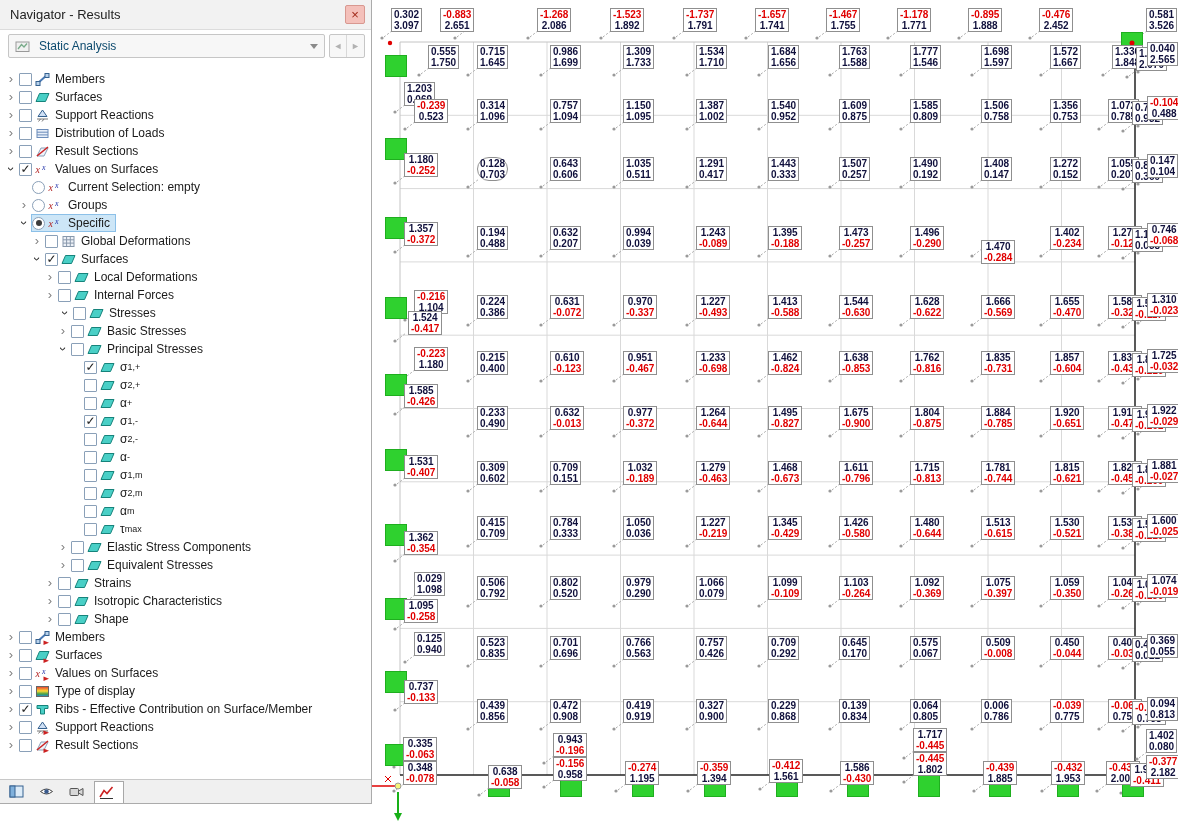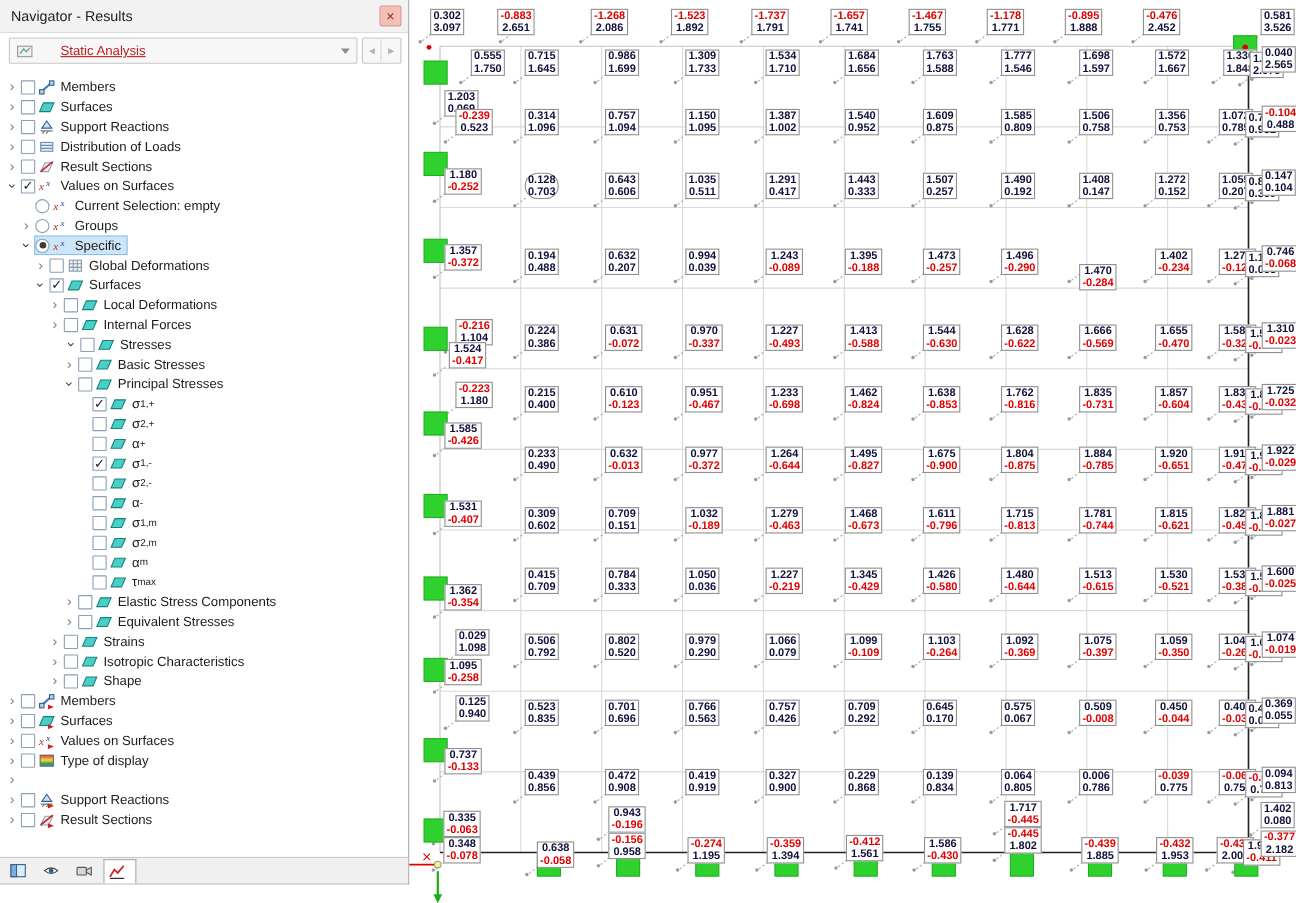--- a/index.html
+++ b/index.html
@@ -11,21 +11,21 @@
          border-right:1px solid #ababab;border-bottom:1px solid #ababab;z-index:20;
          display:flex;flex-direction:column;}
   .titlebar{height:30px;background:#f2f2f2;border-bottom:1px solid #dcdcdc;display:flex;
             align-items:center;padding:0 6px 0 10px;}
   .titlebar .ttl{flex:1;font-size:13px;color:#222;}
   .closebtn{width:20px;height:19px;background:#f4c0ba;border:1px solid #d89890;color:#a02818;
             font-size:13px;line-height:17px;text-align:center;cursor:pointer;border-radius:2px;}
   .combo-row{display:flex;align-items:center;gap:4px;padding:4px 6px 4px 8px;}
   .combo{flex:1;height:24px;background:#f7f7f7;border:1px solid #c6c6c6;display:flex;
          align-items:center;padding:0 6px;border-radius:2px;}
-  .combo-text{flex:1;font-size:12px;color:#b91c1c;margin-left:20px;text-decoration:underline;}
+  .combo-text{flex:1;font-size:12px;color:#0c4a6e;margin-left:4px;}
   .combo-arrow{width:0;height:0;border-left:4px solid transparent;border-right:4px solid transparent;
                border-top:5px solid #8a8a8a;}
   .nav-arrows{display:flex;border:1px solid #c6c6c6;height:24px;background:#f7f7f7;border-radius:2px;}
   .navarrow{width:17px;text-align:center;font-size:9px;color:#b2b2b2;line-height:22px;}
   .navarrow:first-child{border-right:1px solid #d8d8d8;}
 
   .tree{flex:1;overflow:hidden;padding-top:8px;font-size:12px;color:#1a1a1a;}
   .trow{display:flex;align-items:center;height:18px;white-space:nowrap;cursor:default;}
   .trow .hl{display:flex;align-items:center;height:18px;padding-right:6px;}
   .trow.sel .hl{background:#cde6f7;box-shadow:inset 0 0 0 1px #8cc0e8;}
@@ -484,21 +484,21 @@
       <polygon points="356,786 364,782 364,790" fill="#e00000"></polygon>
       <path d="M385 776 L391 782 M391 776 L385 782" stroke="#e00000"></path>
       <line x1="398" y1="792" x2="398" y2="814" stroke="#18b018" stroke-width="2"></line>
       <polygon points="394,813 402,813 398,821" fill="#18b018"></polygon>
       <circle cx="398" cy="786" r="3" fill="#f4f47a" stroke="#999"></circle>
     </svg>
 <div class="vlabel" style="left: 391px; top: 8px;">
       <span class="pos">0.302</span>
       <span class="pos">3.097</span>
     </div>
-    <div class="vlabel" style="left: 452px; top: 8px;">
+    <div class="vlabel" style="left: 440px; top: 8px;">
       <span class="neg">-0.883</span>
       <span class="pos">2.651</span>
     </div>
     <div class="vlabel" style="left: 537px; top: 8px;">
       <span class="neg">-1.268</span>
       <span class="pos">2.086</span>
     </div>
     <div class="vlabel" style="left: 610px; top: 8px;">
       <span class="neg">-1.523</span>
       <span class="pos">1.892</span>
@@ -1711,20 +1711,29 @@
                 </linearGradient>
               </defs>
               <rect x="1.5" y="2.5" width="12" height="10" fill="url(#tdg)" stroke="#666"></rect>
             </svg>
           </span>
           <span class="tlabel">Type of display</span>
         </span>
       </div>
       <div class="trow" style="padding-left: 4px;">
         <span class="exp">›</span>
+        <span class="hl">
+          <span class="ctrl cbx"></span>
+          <span class="ticon">
+            <svg viewBox="0 0 15 15">
+              <path d="M2 3.5 H13 V6.5 H9.5 V12 H5.5 V6.5 H2 Z" fill="#49cfc6" stroke="#16837b"></path>
+            </svg>
+          </span>
+          <span class="tlabel">Ribs - Effective Contribution on Surface/Member</span>
+        </span>
       </div>
       <div class="trow" style="padding-left: 4px;">
         <span class="exp">›</span>
         <span class="hl">
           <span class="ctrl cb"></span>
           <span class="ticon">
             <svg viewBox="0 0 15 15">
               <polygon points="7.5,2 12,8.5 3,8.5" fill="#cfe0f5" stroke="#35618f"></polygon>
               <line x1="2" y1="11" x2="13" y2="11" stroke="#777"></line>
               <line x1="3.5" y1="13.5" x2="5.5" y2="11" stroke="#777"></line>

